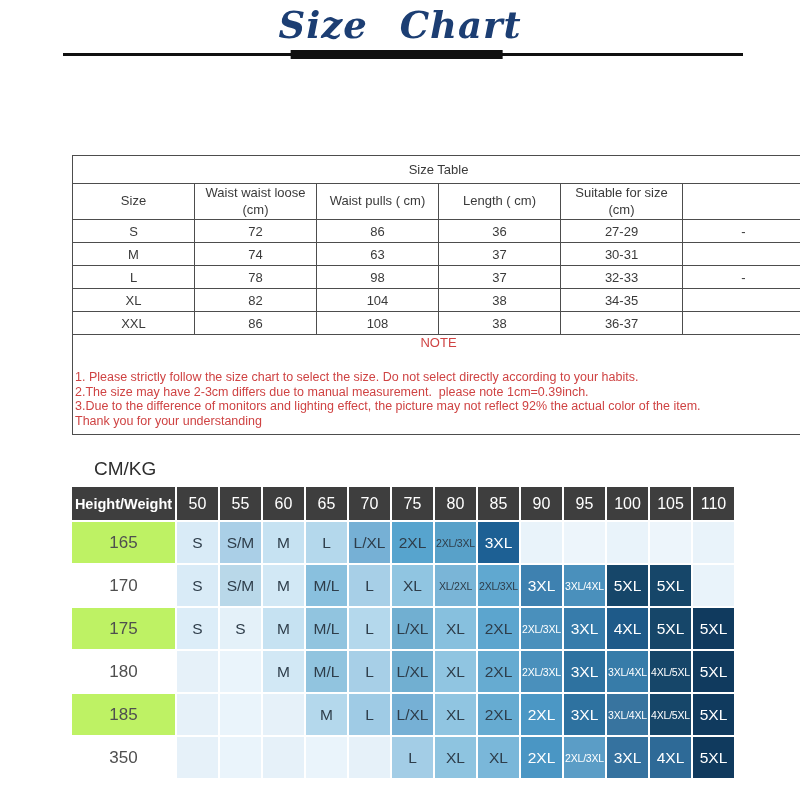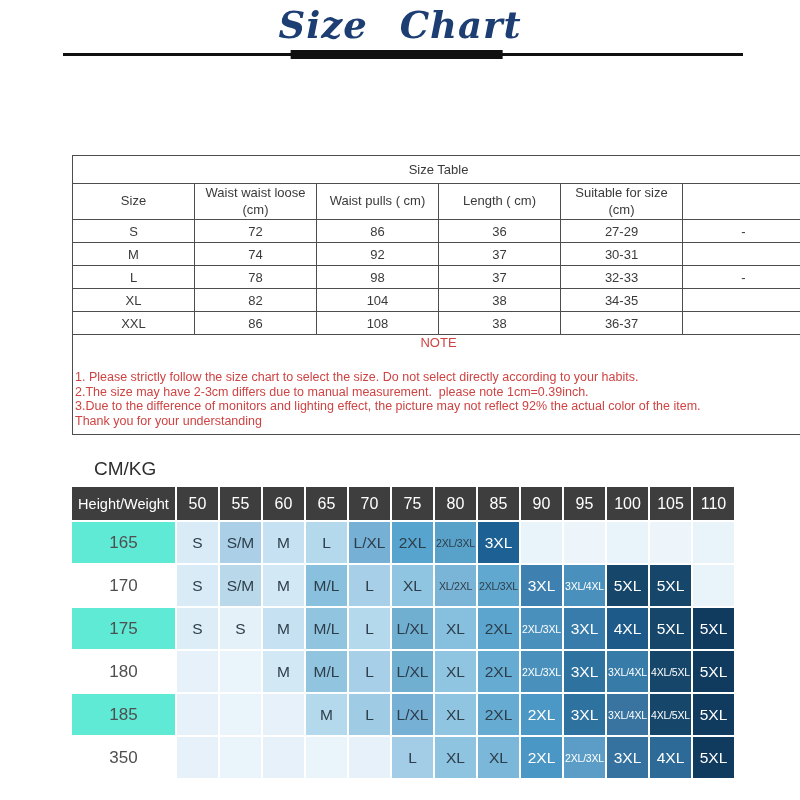--- a/index.html
+++ b/index.html
@@ -33,23 +33,23 @@
   .note-title { text-align:center; font-size:13px; margin-bottom:20px; }
   .note-line { text-align:left; font-size:12.5px; line-height:14.5px; white-space:pre-wrap; }
 
   
   .unit-label { position:absolute; left:94px; top:458px; font-size:19px; color:#2e2e2e; }
   .matrix {
     position:absolute; left:72px; top:487px;
     display:grid; grid-template-columns:103px repeat(13, 41px); gap:2px;
   }
   .mh { background:#3e3e3e; color:#ffffff; height:33px; display:flex; align-items:center; justify-content:center; font-size:16px; }
-  .mh.corner { font-size:14.5px; }
+  .mh.corner { font-size:14.5px;font-weight:bold; }
   .ml { height:41px; display:flex; align-items:center; justify-content:center; font-size:17px; color:#4f4f4f; }
-  .ml.gray { background:#5eead4; }
+  .ml.gray { background:#bef264; }
   .ml.white { background:#ffffff; }
   .mc { height:41px; display:flex; align-items:center; justify-content:center; font-size:15.5px; }
   .mc.sm { font-size:10.5px; letter-spacing:-0.2px; }
 </style>
 </head>
 <body>
 
 <div class="page">
 
   <h1 class="page-title">Size Chart</h1>
@@ -76,21 +76,21 @@
           <td>S</td>
           <td>72</td>
           <td>86</td>
           <td>36</td>
           <td>27-29</td>
           <td>-</td>
         </tr>
         <tr>
           <td>M</td>
           <td>74</td>
-          <td>92</td>
+          <td>63</td>
           <td>37</td>
           <td>30-31</td>
           <td></td>
         </tr>
         <tr>
           <td>L</td>
           <td>78</td>
           <td>98</td>
           <td>37</td>
           <td>32-33</td>

